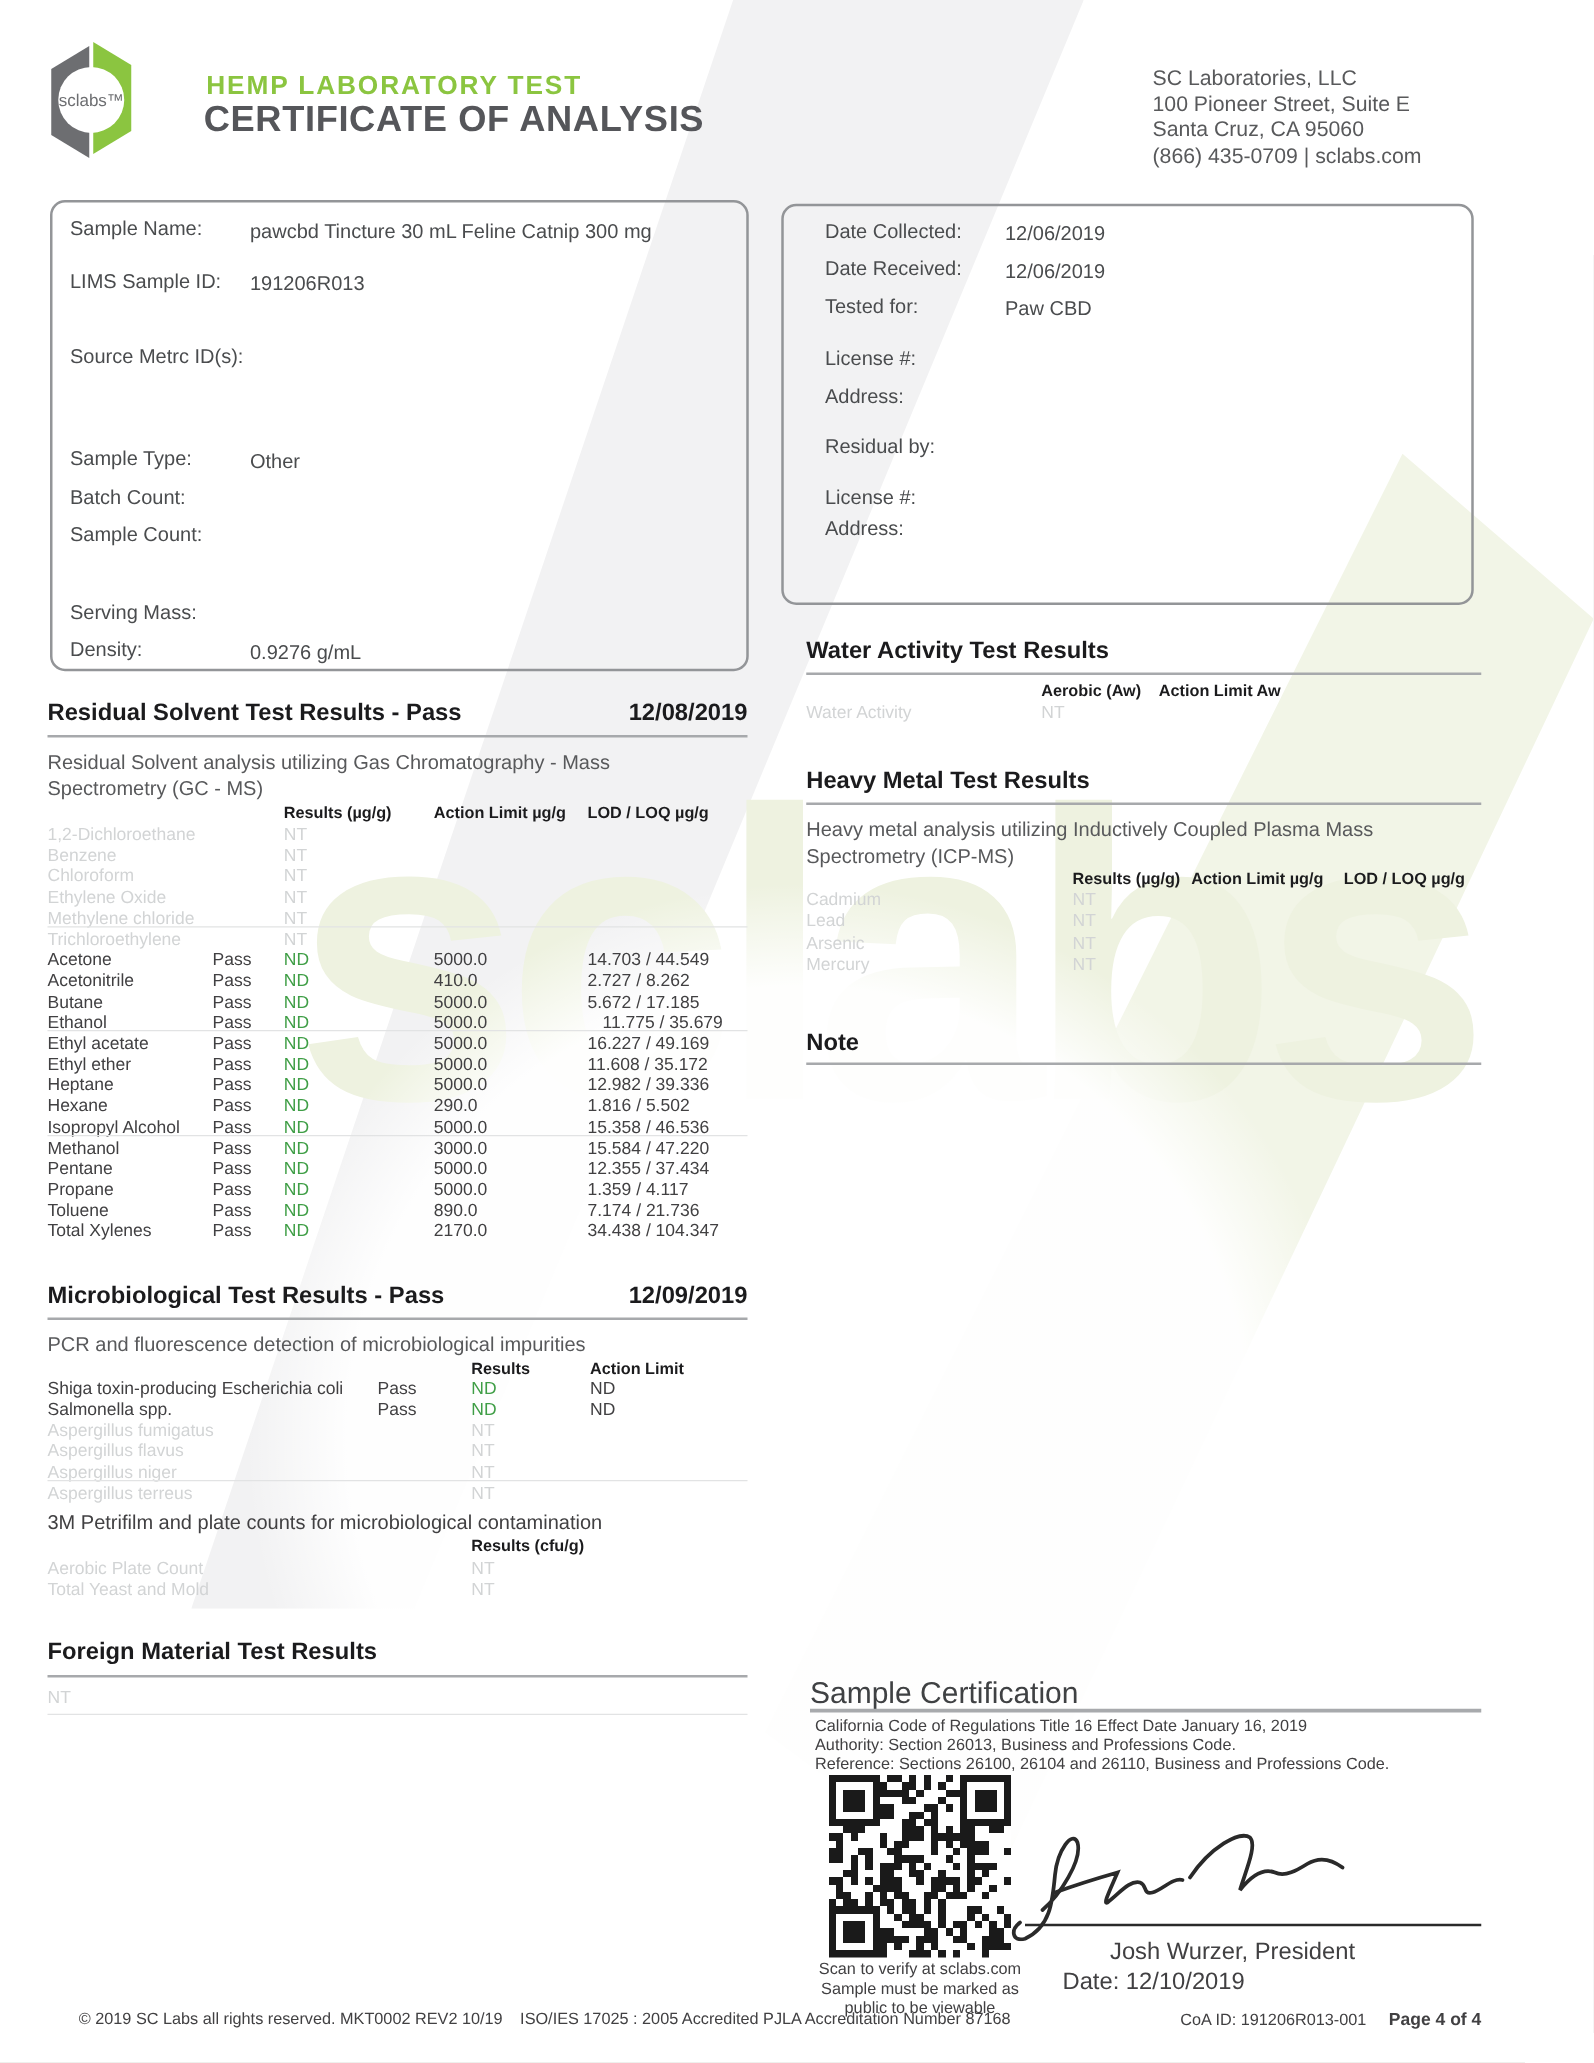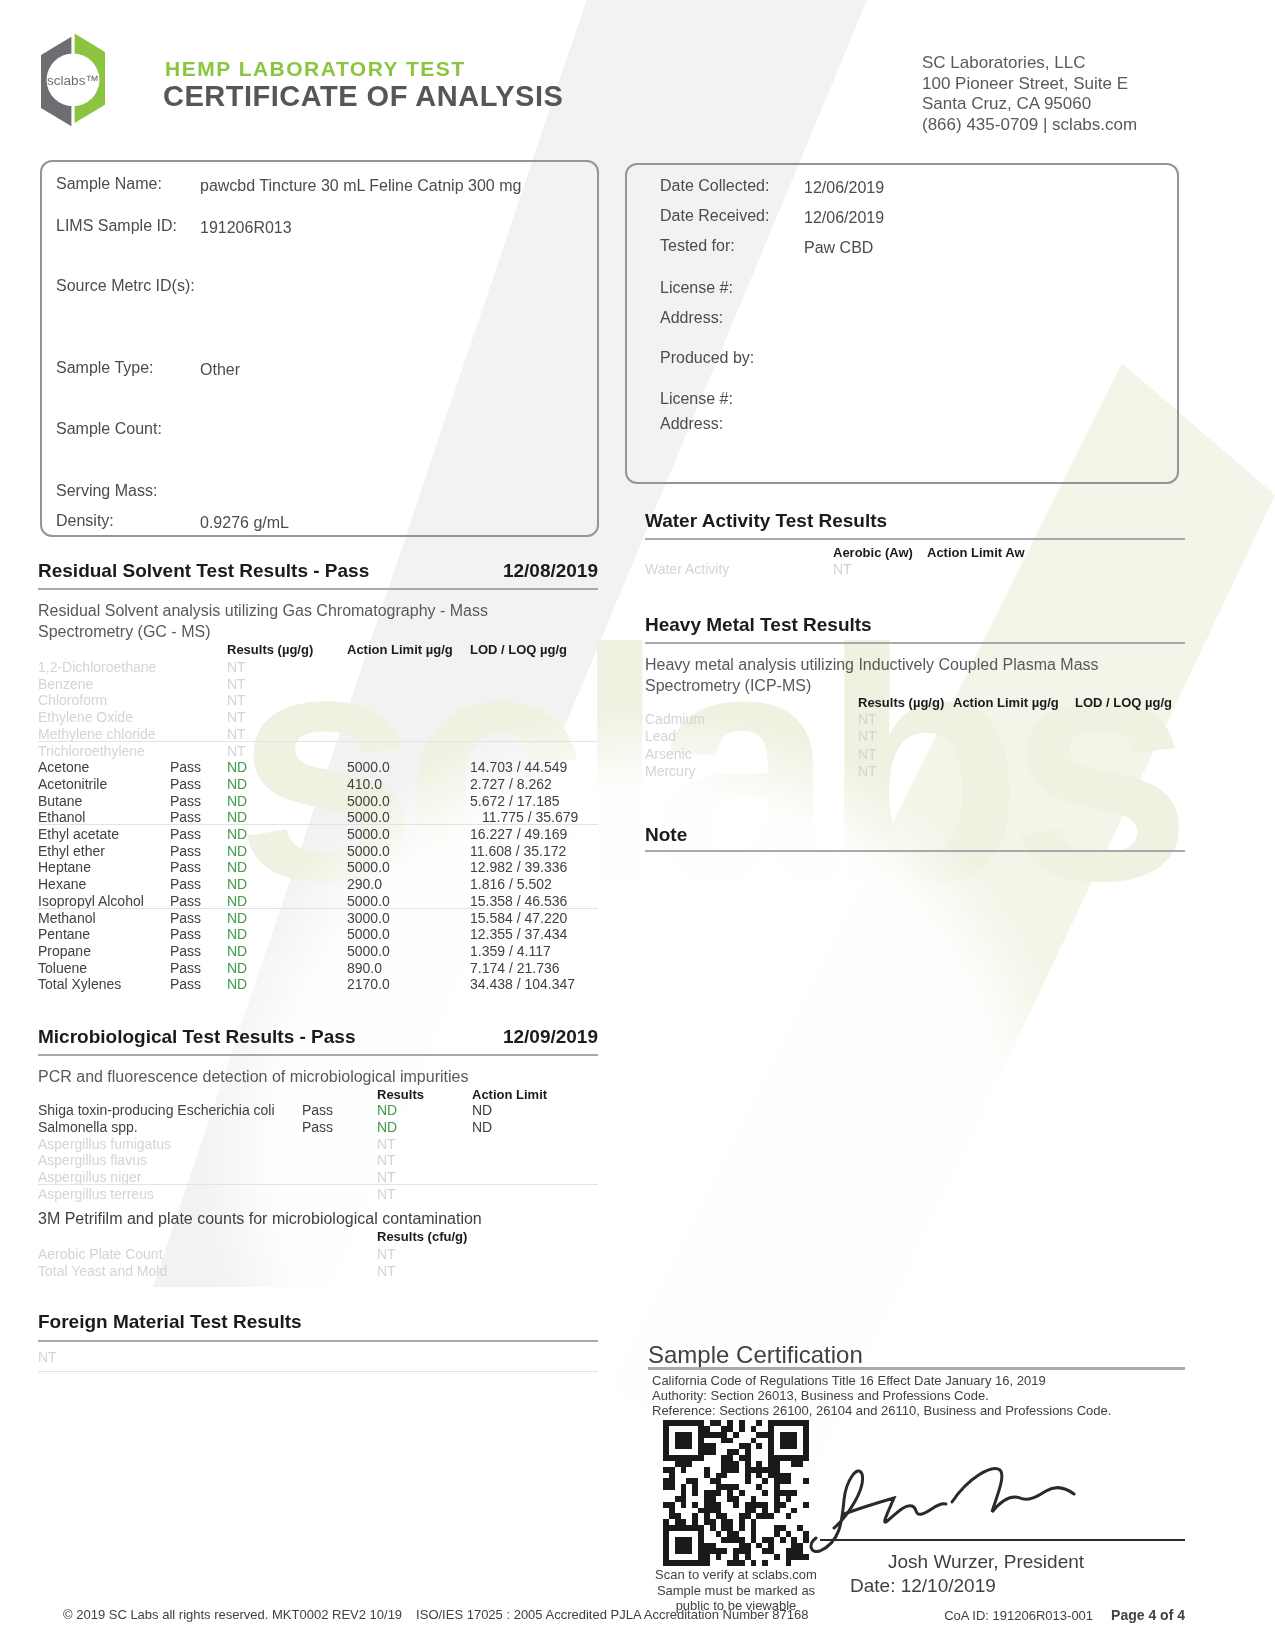--- a/index.html
+++ b/index.html
@@ -102,20 +102,24 @@
           <span class="fvalue">191206R013</span>
         </div>
         <div class="fieldrow" style="top: 115px;">
           <span class="flabel">Source Metrc ID(s):</span>
           <span class="fvalue"></span>
         </div>
         <div class="fieldrow" style="top: 197px;">
           <span class="flabel">Sample Type:</span>
           <span class="fvalue">Other</span>
         </div>
+        <div class="fieldrow" style="top: 228px;">
+          <span class="flabel">Batch Count:</span>
+          <span class="fvalue"></span>
+        </div>
         <div class="fieldrow" style="top: 258px;">
           <span class="flabel">Sample Count:</span>
           <span class="fvalue"></span>
         </div>
         <div class="fieldrow" style="top: 320px;">
           <span class="flabel">Serving Mass:</span>
           <span class="fvalue"></span>
         </div>
         <div class="fieldrow" style="top: 350px;">
           <span class="flabel">Density:</span>
@@ -137,21 +141,21 @@
         </div>
         <div class="fieldrow" style="top: 114px;">
           <span class="flabel">License #:</span>
           <span class="fvalue"></span>
         </div>
         <div class="fieldrow" style="top: 144px;">
           <span class="flabel">Address:</span>
           <span class="fvalue"></span>
         </div>
         <div class="fieldrow" style="top: 184px;">
-          <span class="flabel">Produced by:</span>
+          <span class="flabel">Residual by:</span>
           <span class="fvalue"></span>
         </div>
         <div class="fieldrow" style="top: 225px;">
           <span class="flabel">License #:</span>
           <span class="fvalue"></span>
         </div>
         <div class="fieldrow" style="top: 250px;">
           <span class="flabel">Address:</span>
           <span class="fvalue"></span>
         </div>

